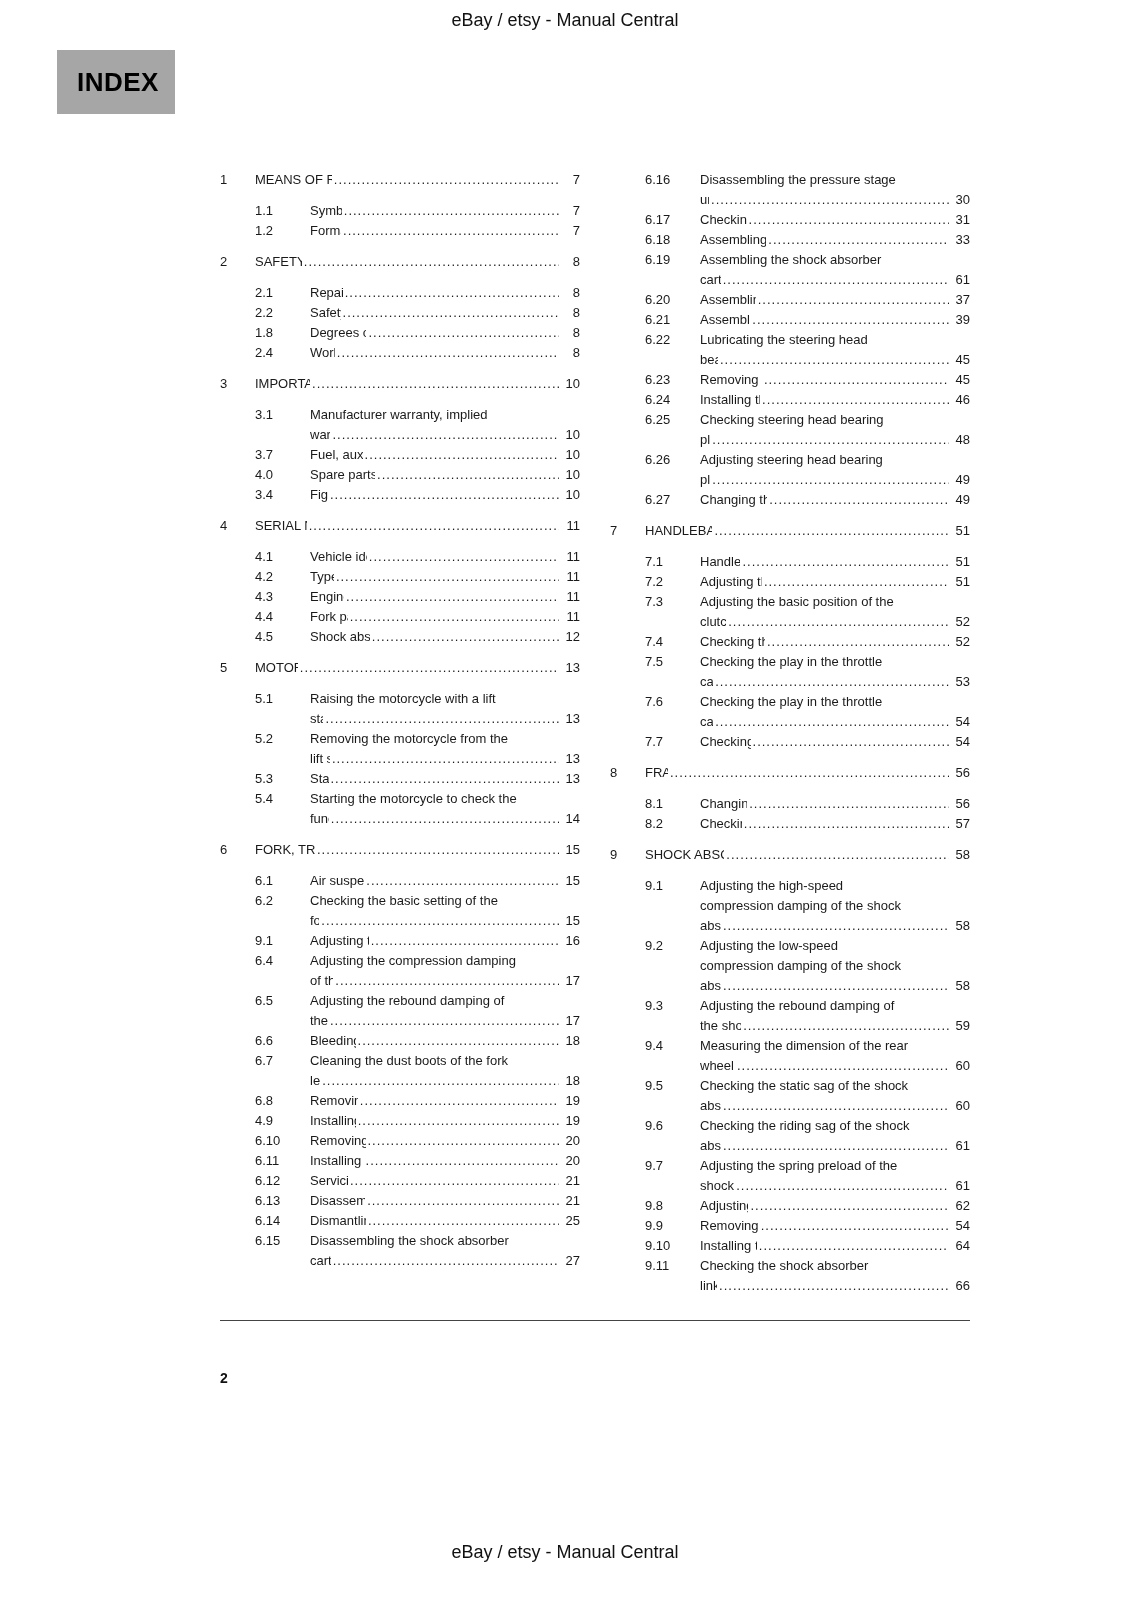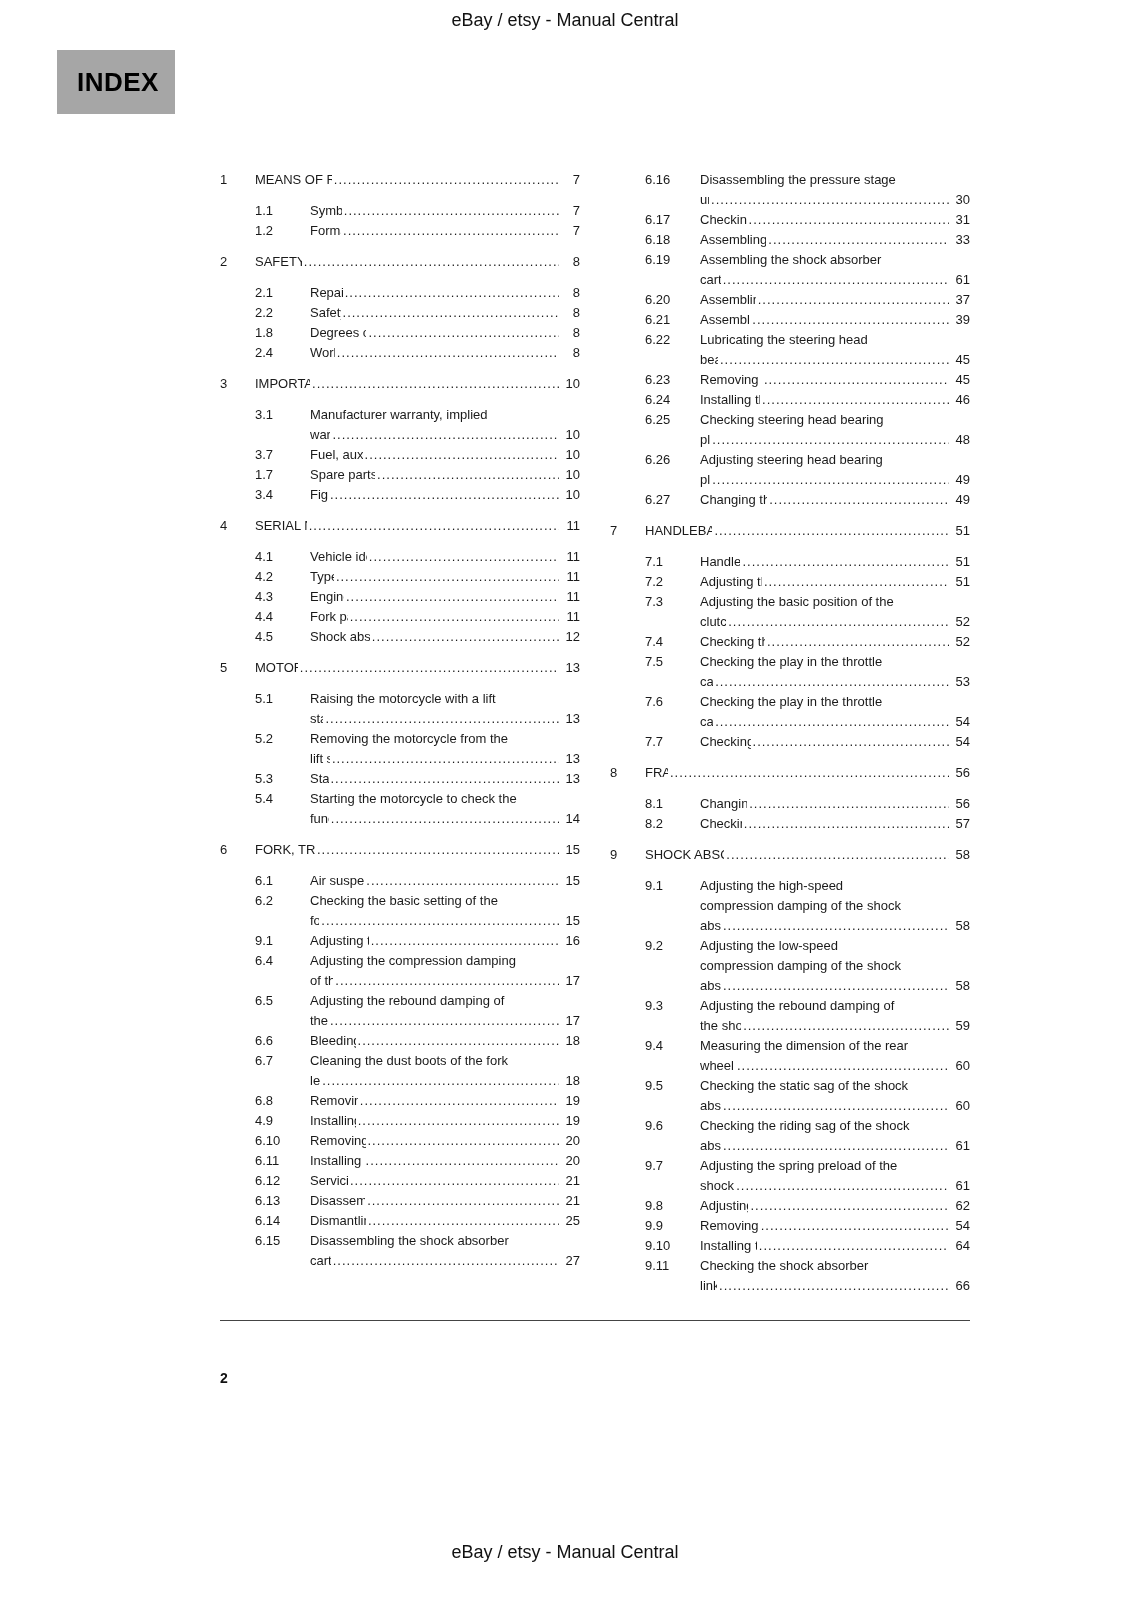--- a/index.html
+++ b/index.html
@@ -256,21 +256,21 @@
           <span class="num">3.7</span>
           <span class="body">
             <span class="line last">
               <span class="txt">Fuel, auxiliary substances</span>
               <span class="dots"></span>
               <span class="pg">10</span>
             </span>
           </span>
         </div>
         <div class="entry sub">
-          <span class="num">1.7</span>
+          <span class="num">4.0</span>
           <span class="body">
             <span class="line last">
               <span class="txt">Spare parts, technical accessories</span>
               <span class="dots"></span>
               <span class="pg">10</span>
             </span>
           </span>
         </div>
         <div class="entry sub">
           <span class="num">3.4</span>

